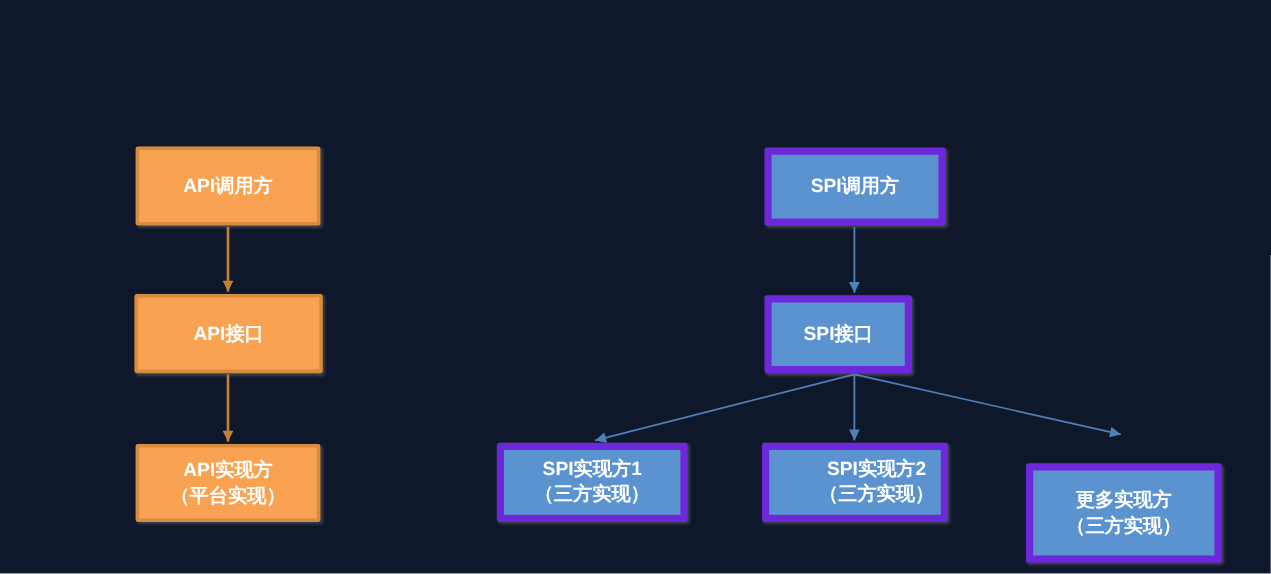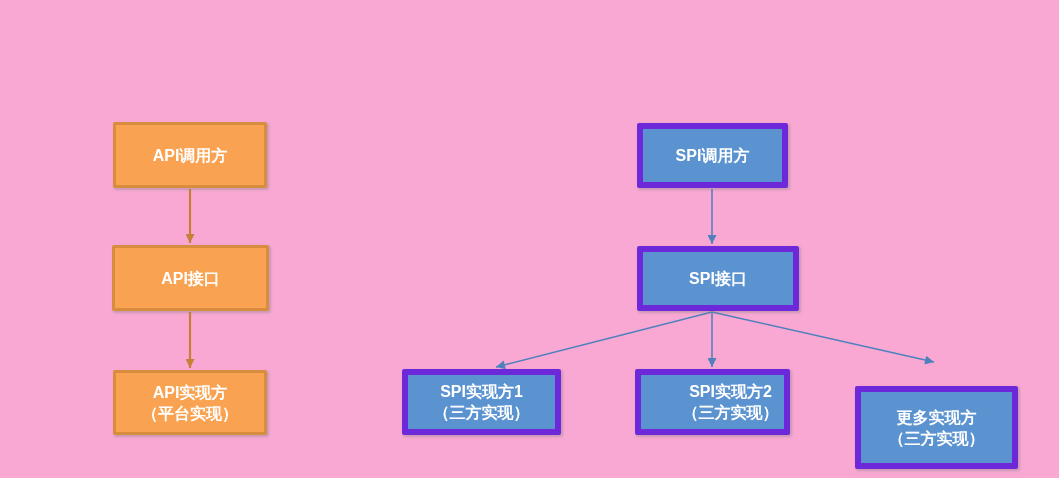--- a/index.html
+++ b/index.html
@@ -5,21 +5,21 @@
   html, body {
     margin: 0;
     padding: 0;
     background: #ffffff;
     font-family: "Liberation Sans", "DejaVu Sans", sans-serif;
   }
   .canvas {
     position: relative;
     width: 1059px;
     height: 478px;
-    background: #f9a8d4;
+    background: #0f172a;
     overflow: hidden;
   }
   .arrow-layer {
     position: absolute;
     left: 0;
     top: 0;
     width: 1059px;
     height: 478px;
     pointer-events: none;
   }
@@ -45,22 +45,22 @@
   .node.blue {
     background: #5B93D1;
     border: 6px solid #6d28d9;
   }
   
   .api-caller    { left: 113px; top: 122px; width: 154px; height: 66px; }
   .api-interface { left: 112px; top: 245px; width: 157px; height: 66px; }
   .api-impl      { left: 113px; top: 370px; width: 154px; height: 65px; }
   
   .spi-caller    { left: 637px; top: 123px; width: 151px; height: 65px; }
-  .spi-interface { left: 637px; top: 246px; width: 162px; height: 65px; }
-  .spi-impl1     { left: 402px; top: 369px; width: 159px; height: 66px; }
+  .spi-interface { left: 637px; top: 246px; width: 123px; height: 65px; }
+  .spi-impl1     { left: 414px; top: 369px; width: 159px; height: 66px; }
   .spi-impl2     { left: 635px; top: 369px; width: 155px; height: 66px; padding-left: 36px; }
   .spi-impl3     { left: 855px; top: 364px; width: 163px; height: 83px; margin-top: 22px; }
   .node-line { display: block; }
 </style>
 </head>
 <body>
 
 <div class="canvas">
 
   <svg class="arrow-layer" width="1059" height="478" viewBox="0 0 1059 478" xmlns="http://www.w3.org/2000/svg">

